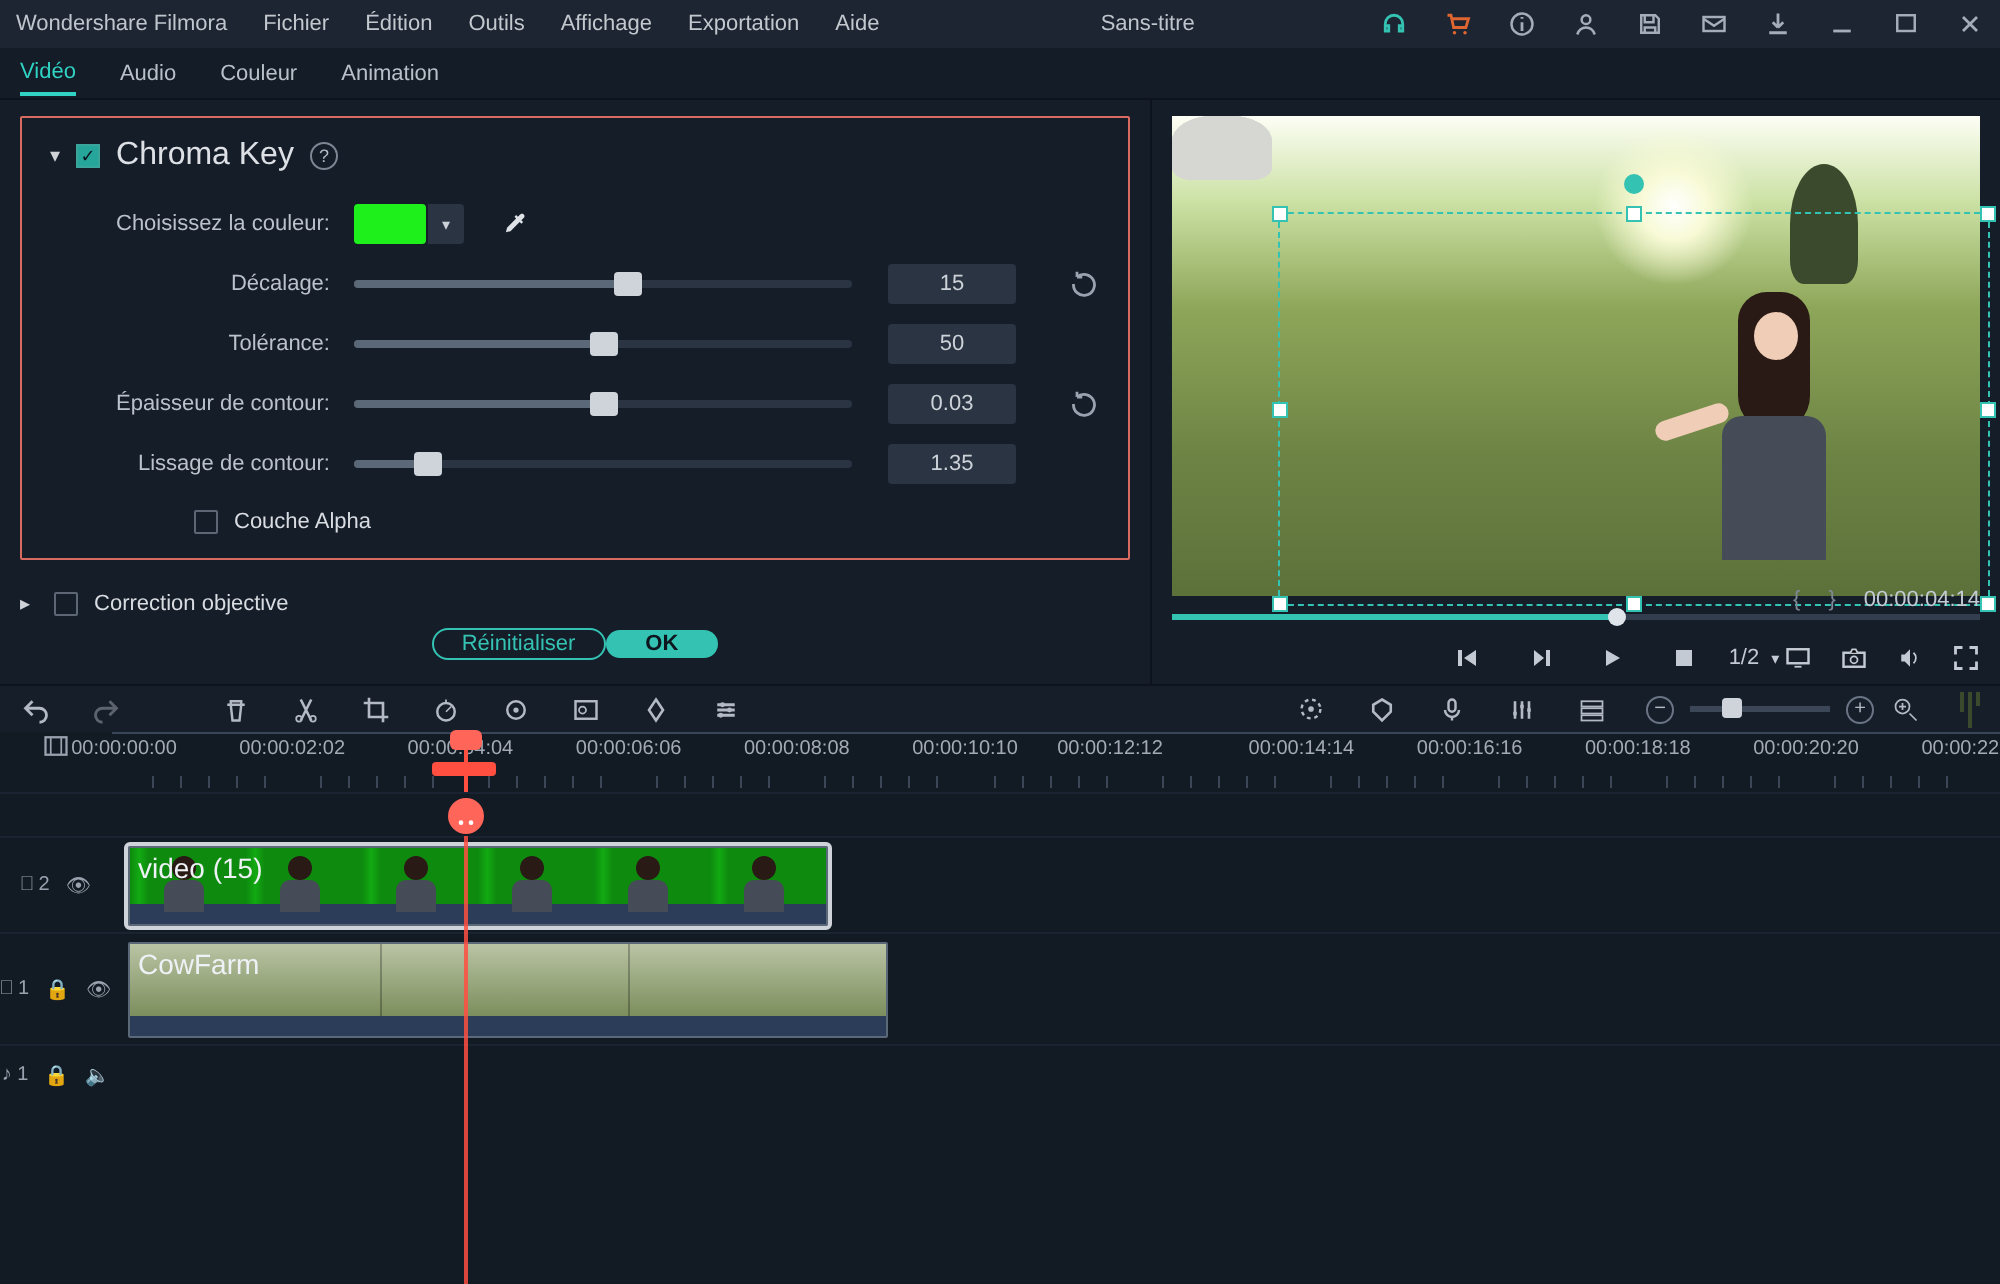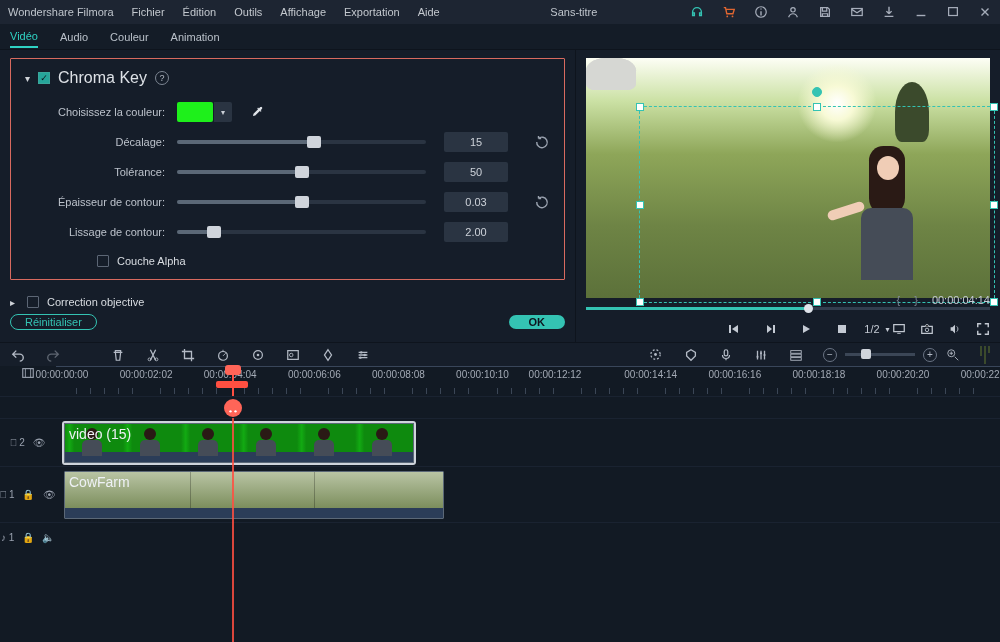--- a/index.html
+++ b/index.html
@@ -45,21 +45,21 @@
 .reset-ic{width:16px;height:16px;margin-left:26px;color:#9aa2af;display:flex;align-items:center;justify-content:center}
 .alpha{display:flex;gap:8px;margin-left:72px;margin-top:8px}
 .alpha .cb{width:12px;height:12px;border:1px solid #5c6675;border-radius:1px}
 
 
 .corr-row{margin-top:16px;display:flex;align-items:center;gap:8px}
 .corr-row .disclosure{margin-right:4px}
 .corr-row .cb{width:12px;height:12px;border:1px solid #5c6675;border-radius:1px}
 
 
-.left-bottom{display:flex;align-items:center;justify-content:space-between;margin-top:6px}
+.left-bottom{display:flex;align-items:center;justify-content:center;margin-top:6px}
 .btn-reset{padding:1px 14px;border:1px solid #34c3b3;background:transparent;color:#34c3b3;border-radius:12px;font-size:11px}
 .btn-ok{padding:1px 20px;background:#34c3b3;color:#0e141d;border-radius:12px;border:none;font-size:11px;font-weight:600}
 
 
 .preview{flex:1;position:relative;margin:8px 10px 4px 10px}
 .preview .sky{position:absolute;inset:0;background:linear-gradient(to bottom,#fdfef5 0%,#cbe1a4 18%,#8ea659 40%,#6e8445 70%,#5c713a 100%);border-radius:0}
 .sunflare{position:absolute;top:2%;right:28%;width:80px;height:80px;background:radial-gradient(circle,#ffffff 0%,#f8fad6 30%,transparent 70%);border-radius:50%}
 .figure{position:absolute;right:16%;bottom:5%;width:80px;height:140px}
 .figure .hair{position:absolute;top:0;left:24px;width:36px;height:70px;background:#2a1a15;border-radius:16px 16px 20px 20px}
 .figure .face{position:absolute;top:10px;left:32px;width:22px;height:24px;background:#f0cdb6;border-radius:50%}
@@ -267,21 +267,21 @@
               <path fill="none" stroke="currentColor" stroke-width="1.6" d="M4 4a6 6 0 11-2 4M4 4V1m0 3h3"></path>
             </svg>
           </span>
       </div>
       <div class="row">
         <span class="row-label">Lissage de contour:</span>
         <div class="slider">
             <div class="fill" style="width:15%"></div>
             <div class="thumb" style="left:calc(15% - 7px)"></div>
           </div>
-        <div class="valbox">2.00</div>
+        <div class="valbox">1.35</div>
         <span class="reset-ic" style="visibility:hidden"></span>
       </div>
       <div class="alpha">
         <span class="cb"></span>
         <span>Couche Alpha</span>
       </div>
     </div>
 
     <div class="corr-row">
       <span class="disclosure">▸</span>

